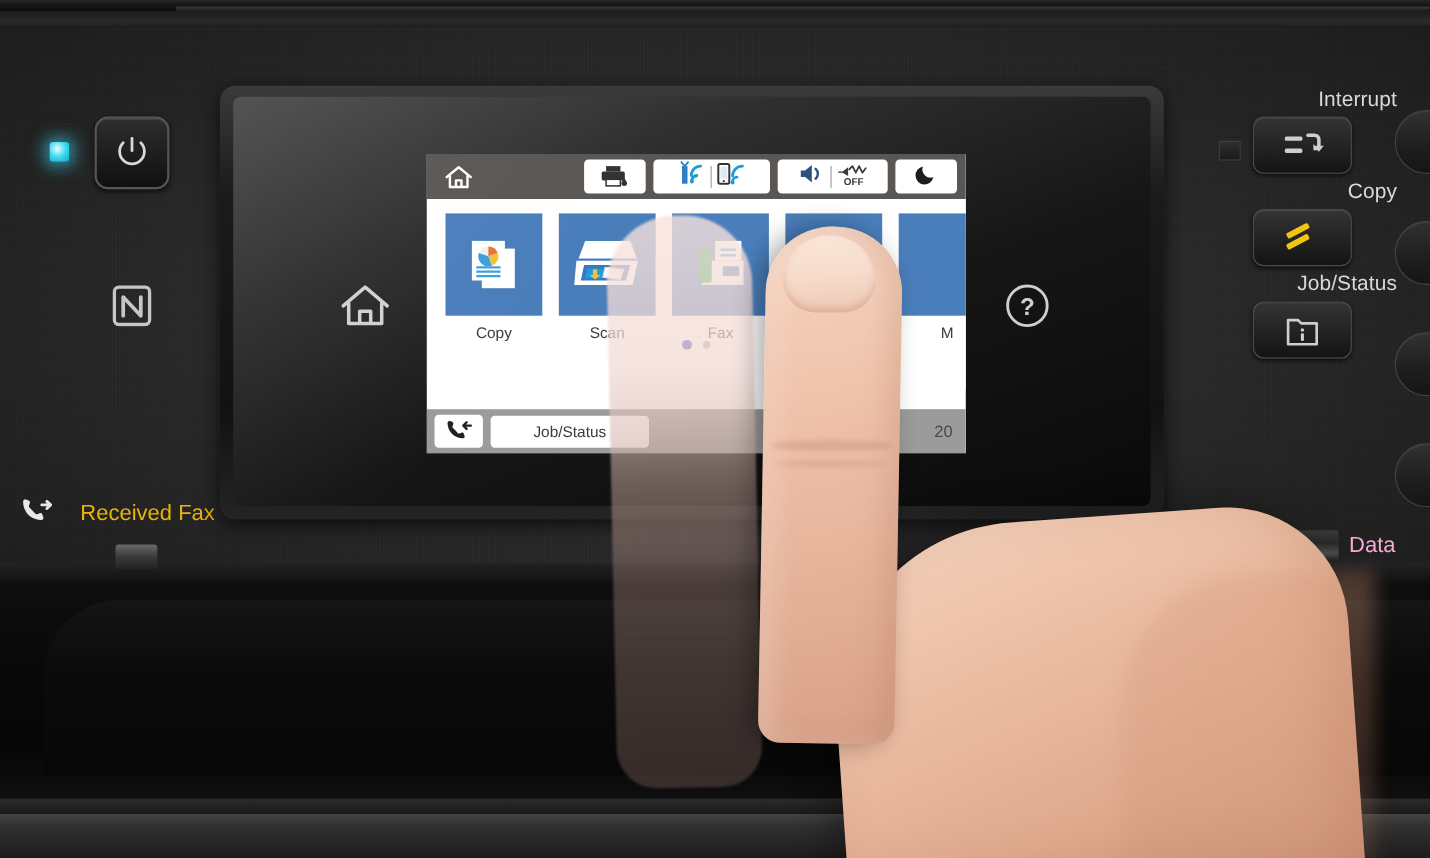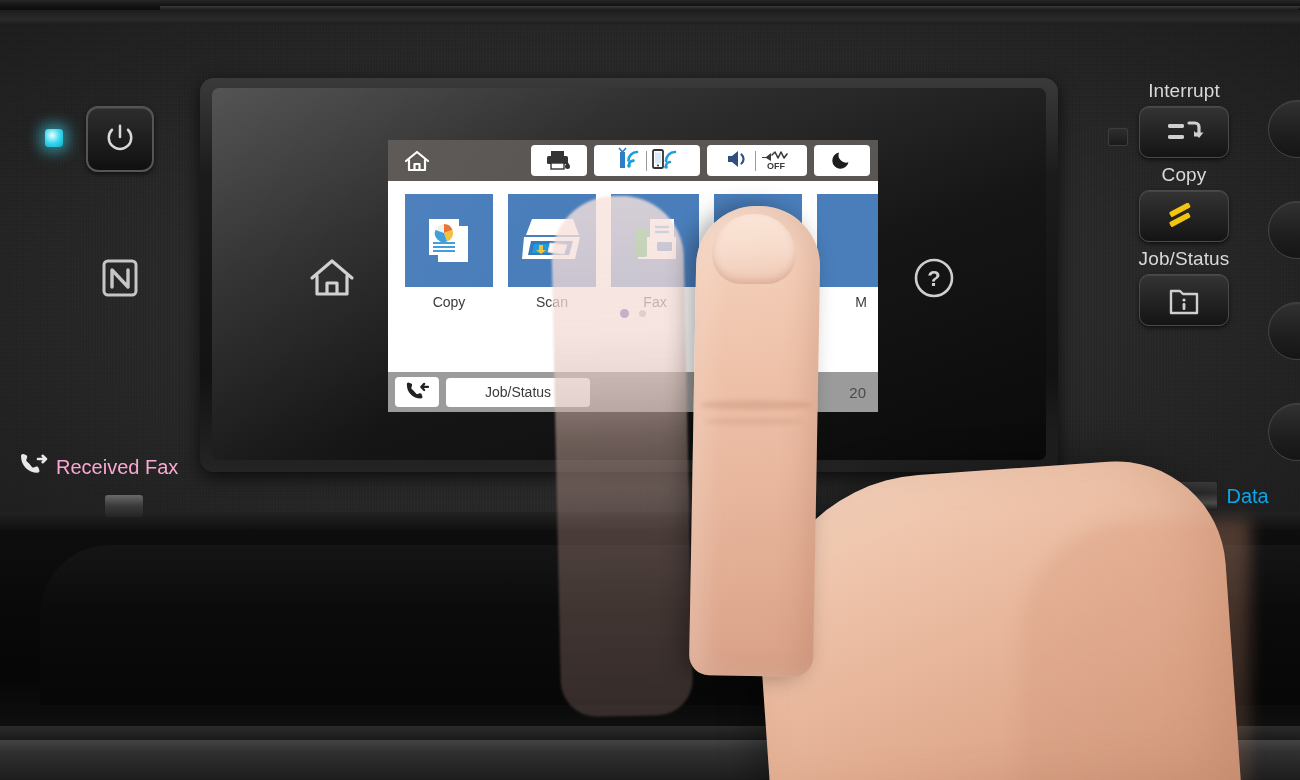--- a/index.html
+++ b/index.html
@@ -89,40 +89,40 @@
   
   .pwr-btn{position:absolute;left:86px;top:106px;width:64px;height:62px;border-radius:12px;
     background:linear-gradient(180deg,#2d2d2d,#1d1d1d 55%,#101010);
     border:2px solid #555;display:flex;align-items:center;justify-content:center;
     box-shadow:inset 0 1px 0 rgba(255,255,255,.10),0 2px 5px rgba(0,0,0,.6);}
   .pwr-led{position:absolute;left:45px;top:129px;width:18px;height:18px;border-radius:3px;
     background:radial-gradient(circle at 40% 35%,#e9ffff,#38d8ee 50%,#12a6c6 100%);
     box-shadow:0 0 14px 5px rgba(60,215,240,.55);}
   .nfc{position:absolute;left:101px;top:259px;width:38px;height:38px;}
   .rxfax{position:absolute;left:18px;top:452px;display:flex;align-items:center;gap:8px;}
-  .rxfax-label{font-size:20px;color:#f9a8d4;}
+  .rxfax-label{font-size:20px;color:#eab308;margin-left:17px;}
 
   
   .rpanel{position:absolute;left:1098px;top:80px;width:172px;}
-  .rgroup{text-align:center;margin-bottom:6px;}
+  .rgroup{text-align:right;margin-bottom:6px;}
   .rlabel{font-size:19px;color:#d9d9d9;margin-bottom:4px;letter-spacing:.1px;}
   .rbtn{width:88px;height:50px;margin:0 auto;border-radius:10px;
     background:linear-gradient(180deg,#343434,#222 55%,#141414);
     border:1.5px solid #4a4a4a;display:flex;align-items:center;justify-content:center;
     box-shadow:inset 0 1px 0 rgba(255,255,255,.09),0 2px 4px rgba(0,0,0,.6);}
   .side-led{position:absolute;left:1108px;top:128px;width:18px;height:16px;border-radius:2px;
     background:linear-gradient(180deg,#2e2e2e,#1b1b1b);border:1px solid #3d3d3d;}
 
   .rcircles{position:absolute;left:1268px;top:100px;}
   .rcircle{width:56px;height:56px;border-radius:50%;margin-bottom:43px;
     background:linear-gradient(180deg,#313131,#1e1e1e 60%,#151515);
     border:1px solid #444;box-shadow:inset 0 1px 0 rgba(255,255,255,.07);}
 
   .leds{position:absolute;left:1075px;top:482px;display:flex;align-items:center;gap:9px;}
-  .led-txt{font-size:20px;color:#0ea5e9;}
+  .led-txt{font-size:20px;color:#f9a8d4;}
   .led-lamp{width:40px;height:28px;border-radius:3px;
     background:linear-gradient(180deg,#3a3a3a 0%,#2a2a2a 40%,#4e4e4e 75%,#1c1c1c 100%);}
 
   
   .hand-wrap{position:absolute;left:0;top:0;width:1300px;height:780px;pointer-events:none;}
 
   .ghost{position:absolute;left:556px;top:196px;width:132px;height:520px;
     border-radius:62px 62px 36px 36px;
     background:linear-gradient(180deg,rgba(247,226,221,.80) 0%,rgba(243,218,212,.72) 26%,
       rgba(190,160,150,.55) 46%,rgba(150,120,112,.45) 62%,rgba(120,96,90,.40) 100%);

